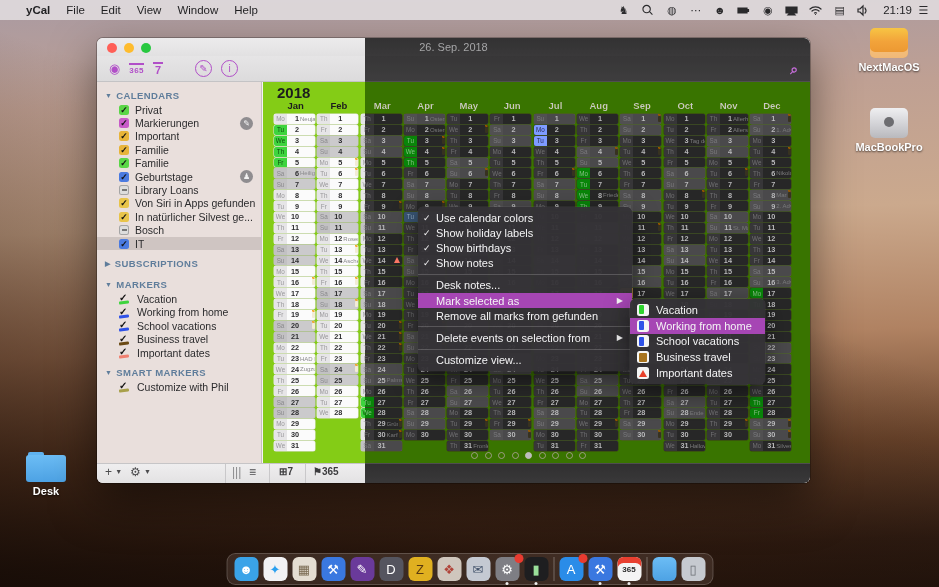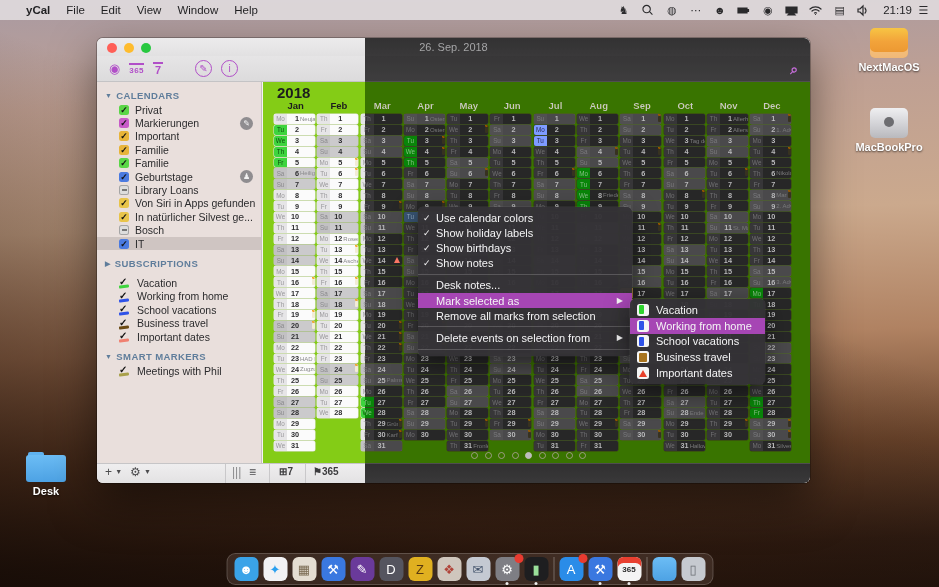--- a/index.html
+++ b/index.html
@@ -258,20 +258,24 @@
       <div class="srow sel">
         <span class="cbx" style="background: rgb(74, 122, 224);">✓</span>
         <span class="slabel">IT</span>
       </div>
       <div style="height: 5px;"></div>
       <div class="shead">
         <span class="tri">▶</span>
         <span>SUBSCRIPTIONS</span>
       </div>
       <div style="height: 5px;"></div>
+      <div class="shead">
+        <span class="tri">▼</span>
+        <span>MARKERS</span>
+      </div>
       <div class="srow">
         <span class="mchk" style="--mc: #3ed43e;">✓</span>
         <span class="slabel">Vacation</span>
       </div>
       <div class="srow">
         <span class="mchk" style="--mc: #2f52e8;">✓</span>
         <span class="slabel">Working from home</span>
       </div>
       <div class="srow">
         <span class="mchk" style="--mc: #2f52e8;">✓</span>
@@ -285,21 +289,21 @@
         <span class="mchk" style="--mc: #f08070;">✓</span>
         <span class="slabel">Important dates</span>
       </div>
       <div style="height: 5px;"></div>
       <div class="shead">
         <span class="tri">▼</span>
         <span>SMART MARKERS</span>
       </div>
       <div class="srow">
         <span class="mchk" style="--mc: #a8a04a;">✓</span>
-        <span class="slabel">Meetings with Phil</span>
+        <span class="slabel">Customize with Phil</span>
       </div>
       <div style="height: 5px;"></div>
     </div>
 
   <div class="calarea">
     <div class="yearhead">2018</div>
     <div class="grid" id="calgrid">
         <div class="mcol">
           <div class="mhead">Jan</div>
           <div class="dcell">
@@ -2254,29 +2258,33 @@
       <span class="chk"></span>
       <span>Desk notes...</span>
     </div>
     <div class="mrow hl">
       <span class="chk"></span>
       <span>Mark selected as</span>
       <span class="arr">▶</span>
     </div>
     <div class="mrow">
       <span class="chk"></span>
-      <span>Remove all marks from selection</span>
+      <span>Remove all marks from gefunden</span>
     </div>
     <div class="msep"></div>
     <div class="mrow">
       <span class="chk"></span>
       <span>Delete events on selection from</span>
       <span class="arr">▶</span>
     </div>
     <div class="msep"></div>
+    <div class="mrow">
+      <span class="chk"></span>
+      <span>Customize view...</span>
+    </div>
   </div>
 
 <div class="cmenu submenu" id="submenu" style="left:630px; top:299px; width:135px;">
     <div class="mrow">
       <span class="swatch">
         <span class="bar" style="background: rgb(47, 212, 47);"></span>
       </span>
       <span>Vacation</span>
     </div>
     <div class="mrow hl">

